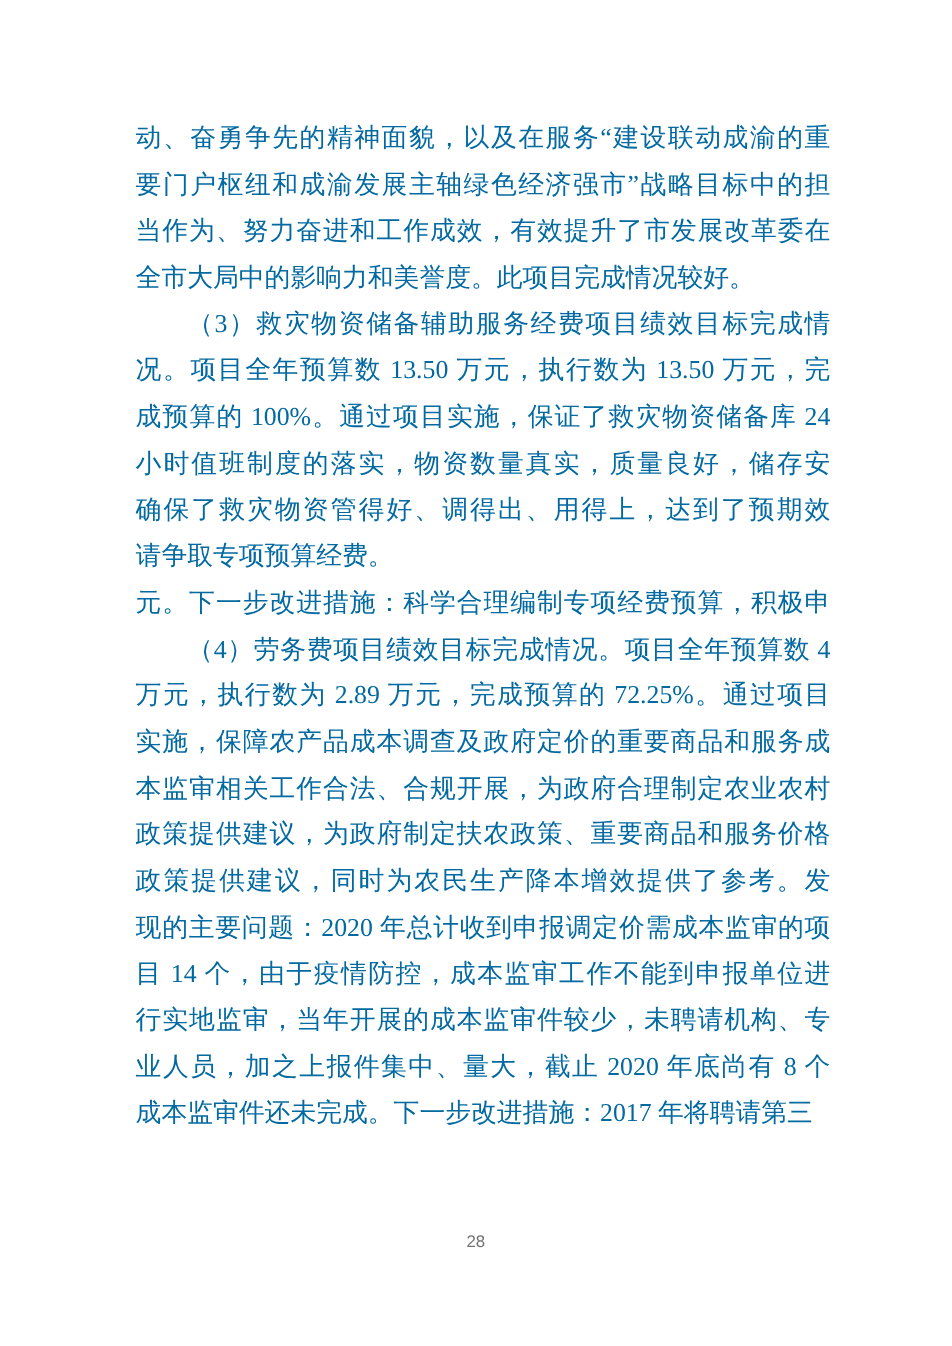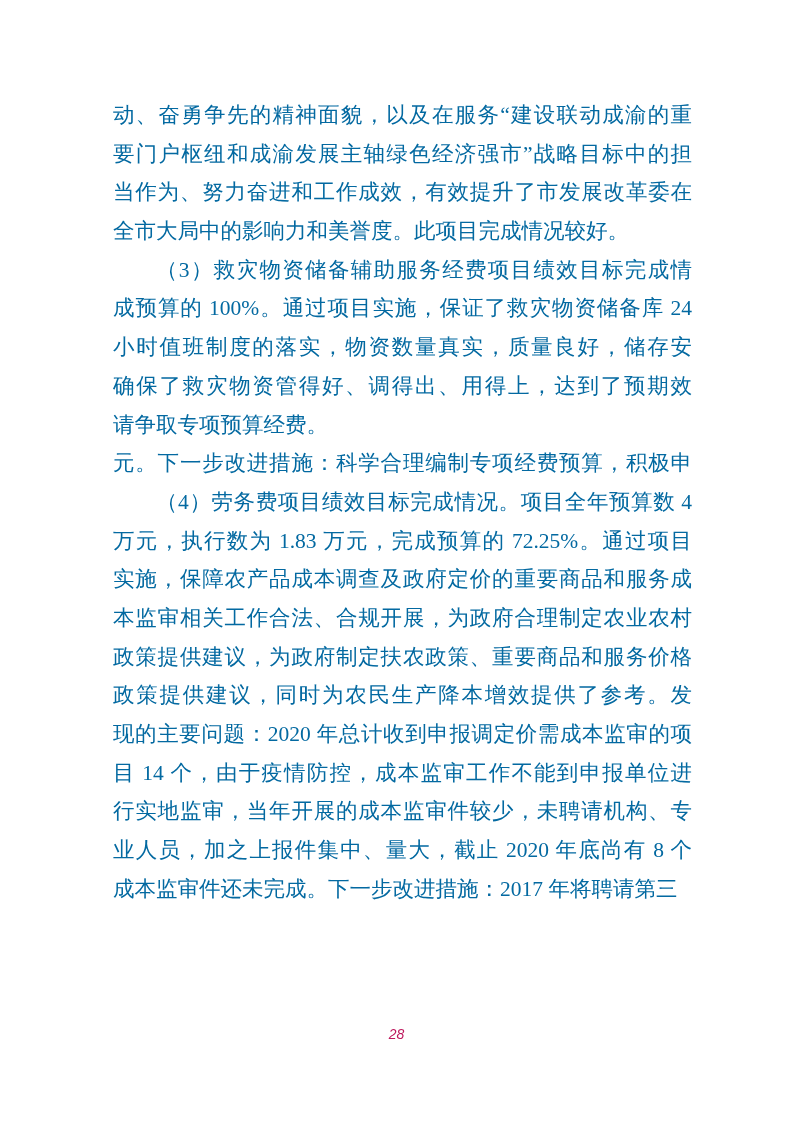--- a/index.html
+++ b/index.html
@@ -42,46 +42,46 @@
     text-indent: 2em;
   }
   .page-number {
     position: absolute;
     top: 1026px;
     left: 0;
     width: 100%;
     text-align: center;
     font-family: "Liberation Sans", "DejaVu Sans", sans-serif;
     font-size: 14px;
-    color: #be185d;
-    font-style: italic;
+    color: #737373;
   }
 </style>
 </head>
 <body>
 
 <div class="page">
   <div class="text-block" id="text-block">
       <div class="para">
         <div class="line">动、奋勇争先的精神面貌，以及在服务“建设联动成渝的重</div>
         <div class="line">要门户枢纽和成渝发展主轴绿色经济强市”战略目标中的担</div>
         <div class="line">当作为、努力奋进和工作成效，有效提升了市发展改革委在</div>
         <div class="line last">全市大局中的影响力和美誉度。此项目完成情况较好。</div>
       </div>
       <div class="para">
         <div class="line indent">（3）救灾物资储备辅助服务经费项目绩效目标完成情</div>
+        <div class="line">况。项目全年预算数 13.50 万元，执行数为 13.50 万元，完</div>
         <div class="line">成预算的 100%。通过项目实施，保证了救灾物资储备库 24</div>
         <div class="line">小时值班制度的落实，物资数量真实，质量良好，储存安全，</div>
         <div class="line">确保了救灾物资管得好、调得出、用得上，达到了预期效果。</div>
         <div class="line last">请争取专项预算经费。</div>
         <div class="line">元。下一步改进措施：科学合理编制专项经费预算，积极申</div>
       </div>
       <div class="para">
         <div class="line indent">（4）劳务费项目绩效目标完成情况。项目全年预算数 4</div>
-        <div class="line">万元，执行数为 1.83 万元，完成预算的 72.25%。通过项目</div>
+        <div class="line">万元，执行数为 2.89 万元，完成预算的 72.25%。通过项目</div>
         <div class="line">实施，保障农产品成本调查及政府定价的重要商品和服务成</div>
         <div class="line">本监审相关工作合法、合规开展，为政府合理制定农业农村</div>
         <div class="line">政策提供建议，为政府制定扶农政策、重要商品和服务价格</div>
         <div class="line">政策提供建议，同时为农民生产降本增效提供了参考。发</div>
         <div class="line">现的主要问题：2020 年总计收到申报调定价需成本监审的项</div>
         <div class="line">目 14 个，由于疫情防控，成本监审工作不能到申报单位进</div>
         <div class="line">行实地监审，当年开展的成本监审件较少，未聘请机构、专</div>
         <div class="line">业人员，加之上报件集中、量大，截止 2020 年底尚有 8 个</div>
         <div class="line last">成本监审件还未完成。下一步改进措施：2017 年将聘请第三</div>
       </div>

